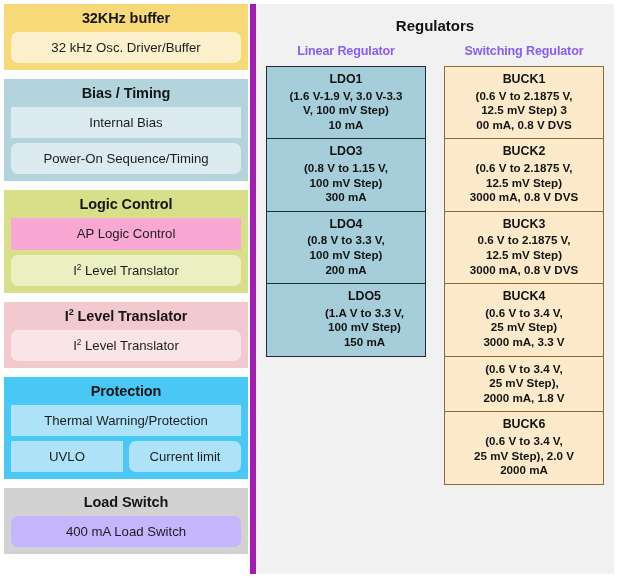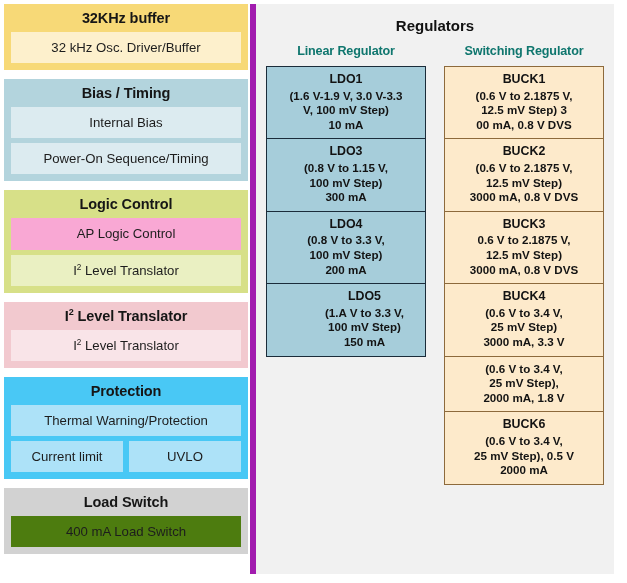--- a/index.html
+++ b/index.html
@@ -47,21 +47,21 @@
   }
   .item {
     box-sizing: border-box;
     text-align: center;
     font-size: 13.2px;
     color: #1d1d1d;
     padding: 8px 4px;
     margin-bottom: 5px;
     line-height: 1.15;
   }
-  .item:last-child { margin-bottom: 0; }
+  .item:last-child { margin-bottom: 0; border-radius: 7px; }
   .item-row {
     display: flex;
     gap: 6px;
   }
   .item-row .item {
     flex: 1 1 0;
     margin-bottom: 0;
   }
   sup {
     font-size: 0.62em;
@@ -92,21 +92,21 @@
     justify-content: center;
   }
   .reg-col {
     width: 160px;
     flex: 0 0 160px;
   }
   .reg-col-head {
     text-align: center;
     font-weight: bold;
     font-size: 12.6px;
-    color: #0f766e;
+    color: #8b5cf6;
     padding-bottom: 8px;
     letter-spacing: -0.15px;
   }
   .reg-list { }
   .reg-box {
     box-sizing: border-box;
     text-align: center;
     padding: 5px 3px 6px 3px;
     font-size: 11.6px;
     line-height: 1.26;
@@ -164,27 +164,27 @@
         <div class="item" style="background: rgb(234, 240, 194);">I<sup>2</sup> Level Translator</div>
       </div>
       <div class="block" style="background: rgb(242, 201, 207);">
         <div class="block-title">I<sup>2</sup> Level Translator</div>
         <div class="item" style="background: rgb(249, 228, 232);">I<sup>2</sup> Level Translator</div>
       </div>
       <div class="block" style="background: rgb(73, 200, 245);">
         <div class="block-title">Protection</div>
         <div class="item" style="background: rgb(173, 226, 248);">Thermal Warning/Protection</div>
         <div class="item-row">
+          <div class="item" style="background: rgb(173, 226, 248);">UVLO</div>
           <div class="item" style="background: rgb(173, 226, 248);">Current limit</div>
-          <div class="item" style="background: rgb(173, 226, 248);">UVLO</div>
         </div>
       </div>
       <div class="block" style="background: rgb(210, 210, 210);">
         <div class="block-title">Load Switch</div>
-        <div class="item" style="background: #4d7c0f;">400 mA Load Switch</div>
+        <div class="item" style="background: #c4b5fd;">400 mA Load Switch</div>
       </div>
     </div>
 
   <div id="right-panel">
     <div id="regulators-title">Regulators</div>
     <div id="reg-columns">
         <div class="reg-col">
           <div class="reg-col-head">Linear Regulator</div>
           <div class="reg-list ldo-list">
             <div class="reg-box">
@@ -241,21 +241,21 @@
               <span class="reg-spec">3000 mA, 3.3 V</span>
             </div>
             <div class="reg-box">
               <span class="reg-spec">(0.6 V to 3.4 V,</span>
               <span class="reg-spec">25 mV Step),</span>
               <span class="reg-spec">2000 mA, 1.8 V</span>
             </div>
             <div class="reg-box">
               <span class="reg-name">BUCK6</span>
               <span class="reg-spec">(0.6 V to 3.4 V,</span>
-              <span class="reg-spec">25 mV Step), 0.5 V</span>
+              <span class="reg-spec">25 mV Step), 2.0 V</span>
               <span class="reg-spec">2000 mA</span>
             </div>
           </div>
         </div>
       </div>
   </div>
 
 </div>
 
 </body></html>

